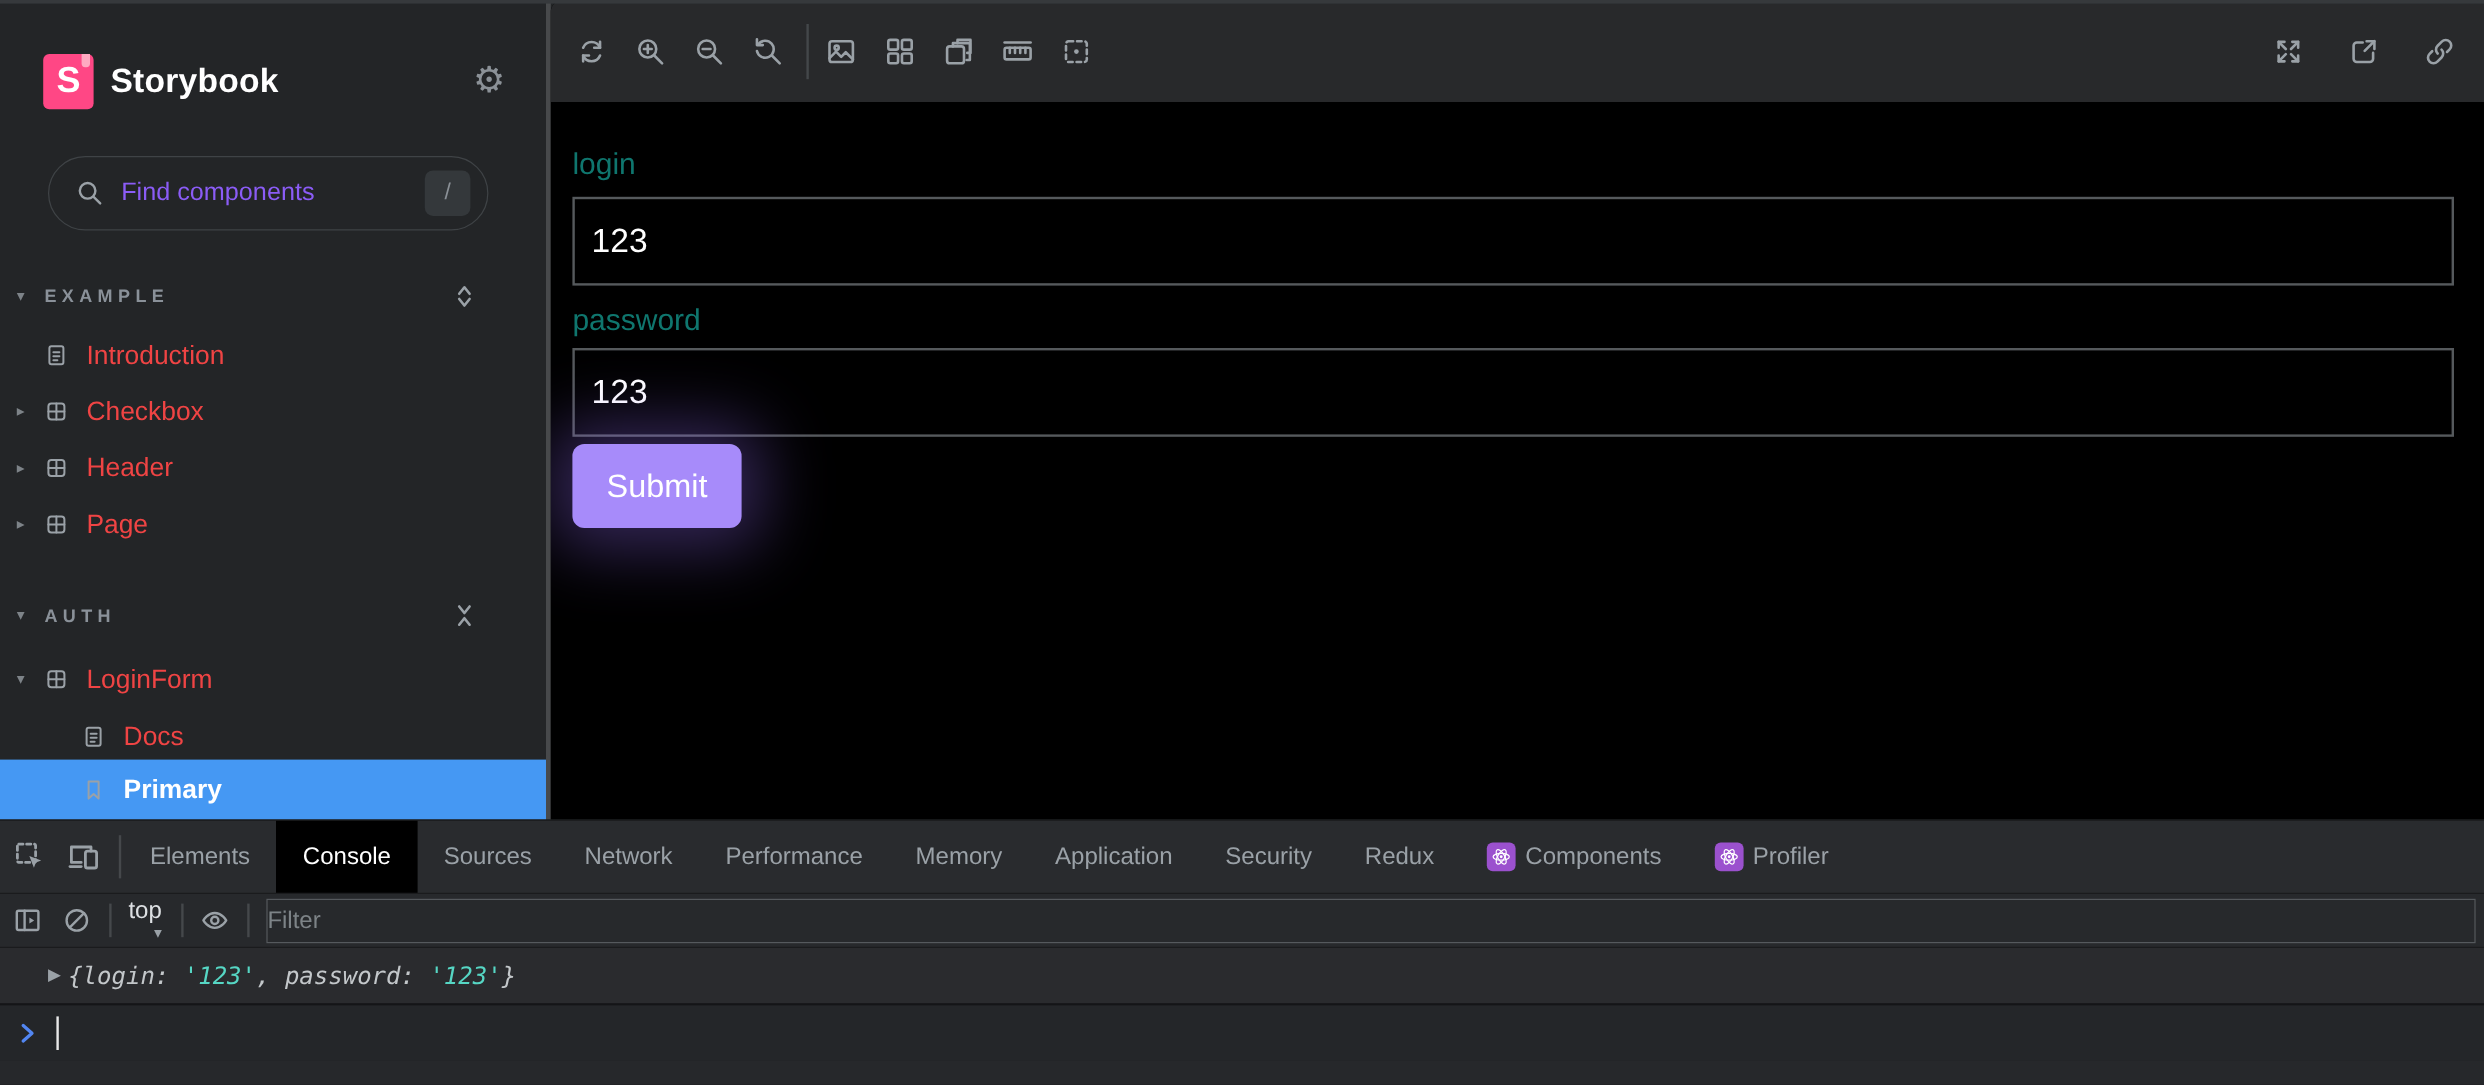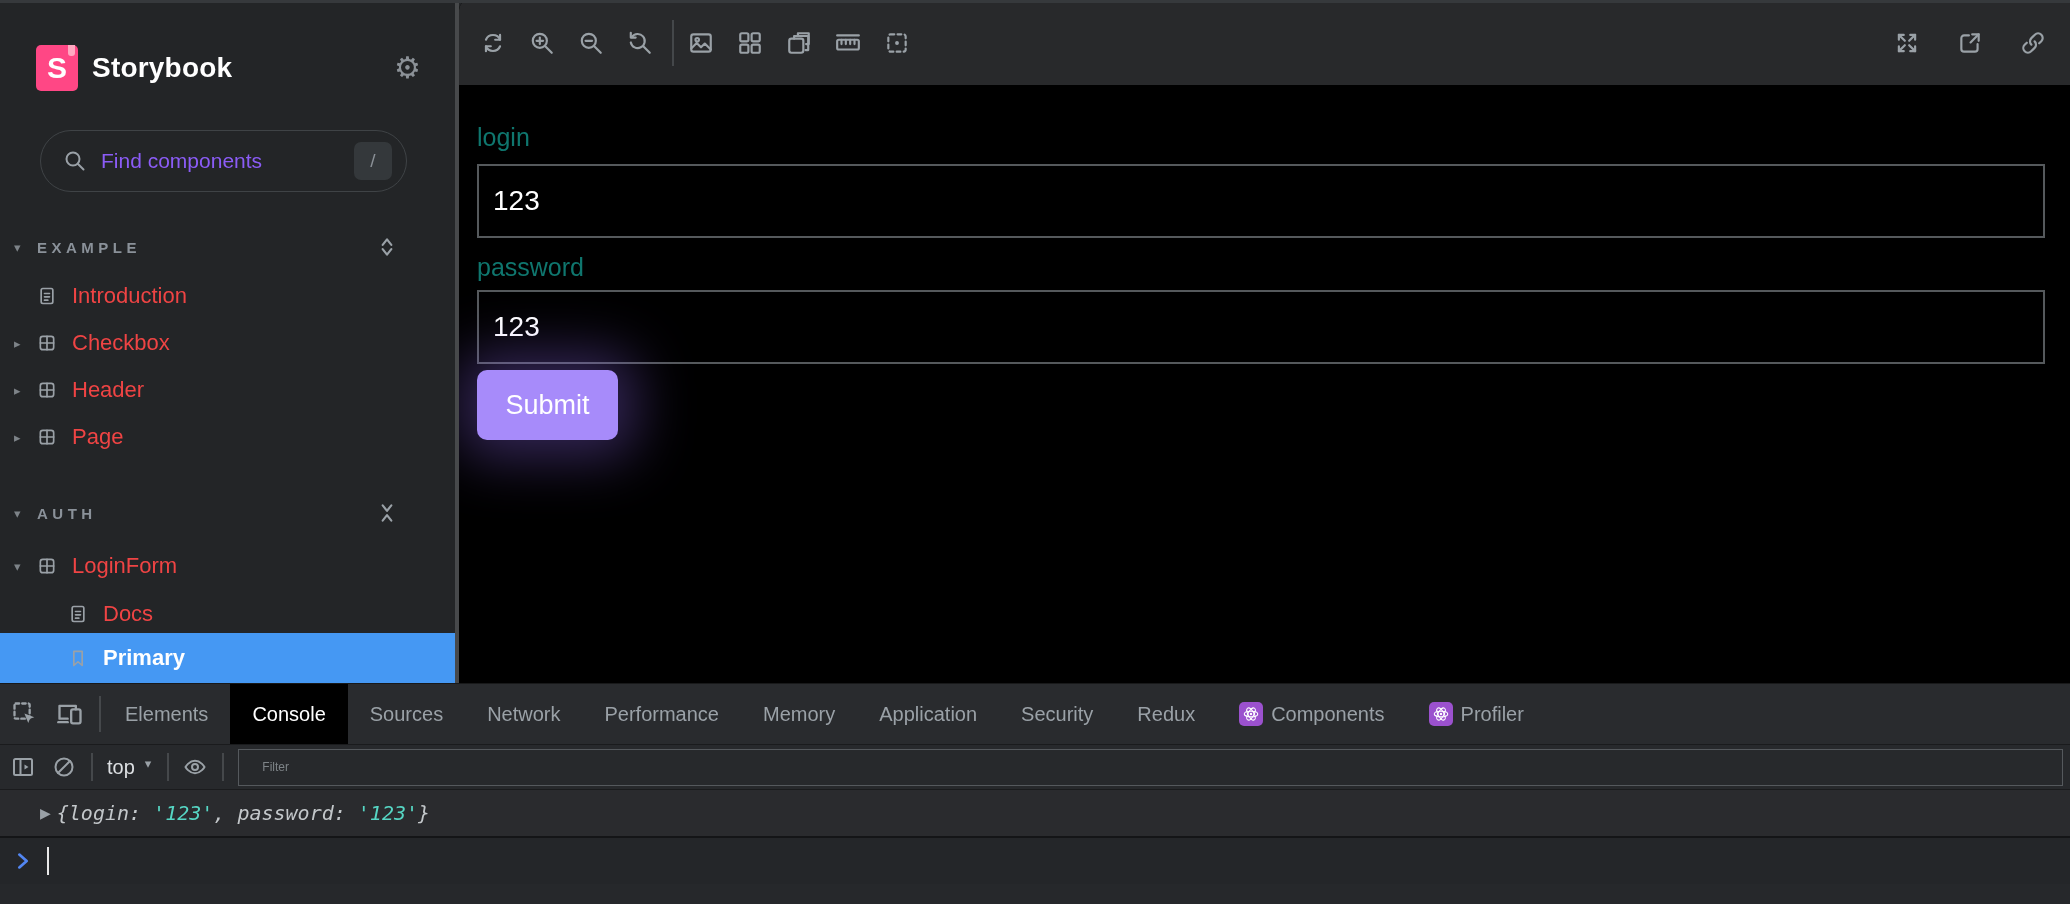--- a/index.html
+++ b/index.html
@@ -71,24 +71,24 @@
   .dt-tabbar .toolico + .toolico { margin-left:17px; }
   .dt-vsep { width:2px; height:36px; background:#45484b; align-self:center; margin:0 2px 0 15px; }
   .dt-tab { display:flex; align-items:center; padding:0 22px; font-size:20px; color:#9aa1a7; cursor:pointer; }
   .dt-tab.active { background:#000000; color:#fff; }
   .react-badge { width:24px; height:24px; border-radius:5px; background:#9b51ce; margin-right:8px;
                  display:flex; align-items:center; justify-content:center; }
 
   .dt-consolebar { height:45px; display:flex; align-items:center; background:#27292c; border-bottom:1px solid #1a1b1d; padding-left:11px; }
   .cb-ic { width:24px; height:24px; margin-right:17px; cursor:pointer; flex:0 0 auto; }
   .cb-sep { width:2px; height:28px; background:#45484b; margin:0 14px 0 -2px; }
-  .ctx-select { display:flex; align-items:flex-start; cursor:pointer; color:#dde0e3; font-size:20px; }
+  .ctx-select { display:flex; align-items:flex-end; cursor:pointer; color:#dde0e3; font-size:20px;flex-direction:column; }
   .ctx-select .tri { color:#9aa1a7; font-size:13px; margin-left:10px; font-family:"DejaVu Sans", sans-serif; }
   .filter-input { flex:1; height:37px; margin-right:7px; background:transparent; border:1px solid #55595d;
-                  color:#bef264; font-size:12px; padding-left:23px; font-family:"Liberation Sans", sans-serif; }
+                  color:#bef264; font-size:20px; padding-left:0; font-family:"Liberation Sans", sans-serif; }
   .filter-input::placeholder { color:#7d8387; }
 
   .console-log { height:48px; background:#2a2b2e; border-bottom:2px solid #141517; display:flex; align-items:center; padding-left:40px; }
   .log-arrow { color:#9aa1a7; font-size:14px; margin-right:6px; cursor:pointer; font-family:"DejaVu Sans", sans-serif; }
   .log-text { font-family:"DejaVu Sans Mono", monospace; font-style:italic; font-size:20px; color:#c3c7ca; }
   .log-text .str { color:#56d6c4; }
 
   .console-prompt { height:46px; display:flex; align-items:center; background:#242629; padding-left:12px; }
   .prompt-caret { width:22px; height:22px; }
   .cursor-bar { width:2px; height:28px; background:#e8e8e8; margin-left:13px; }

